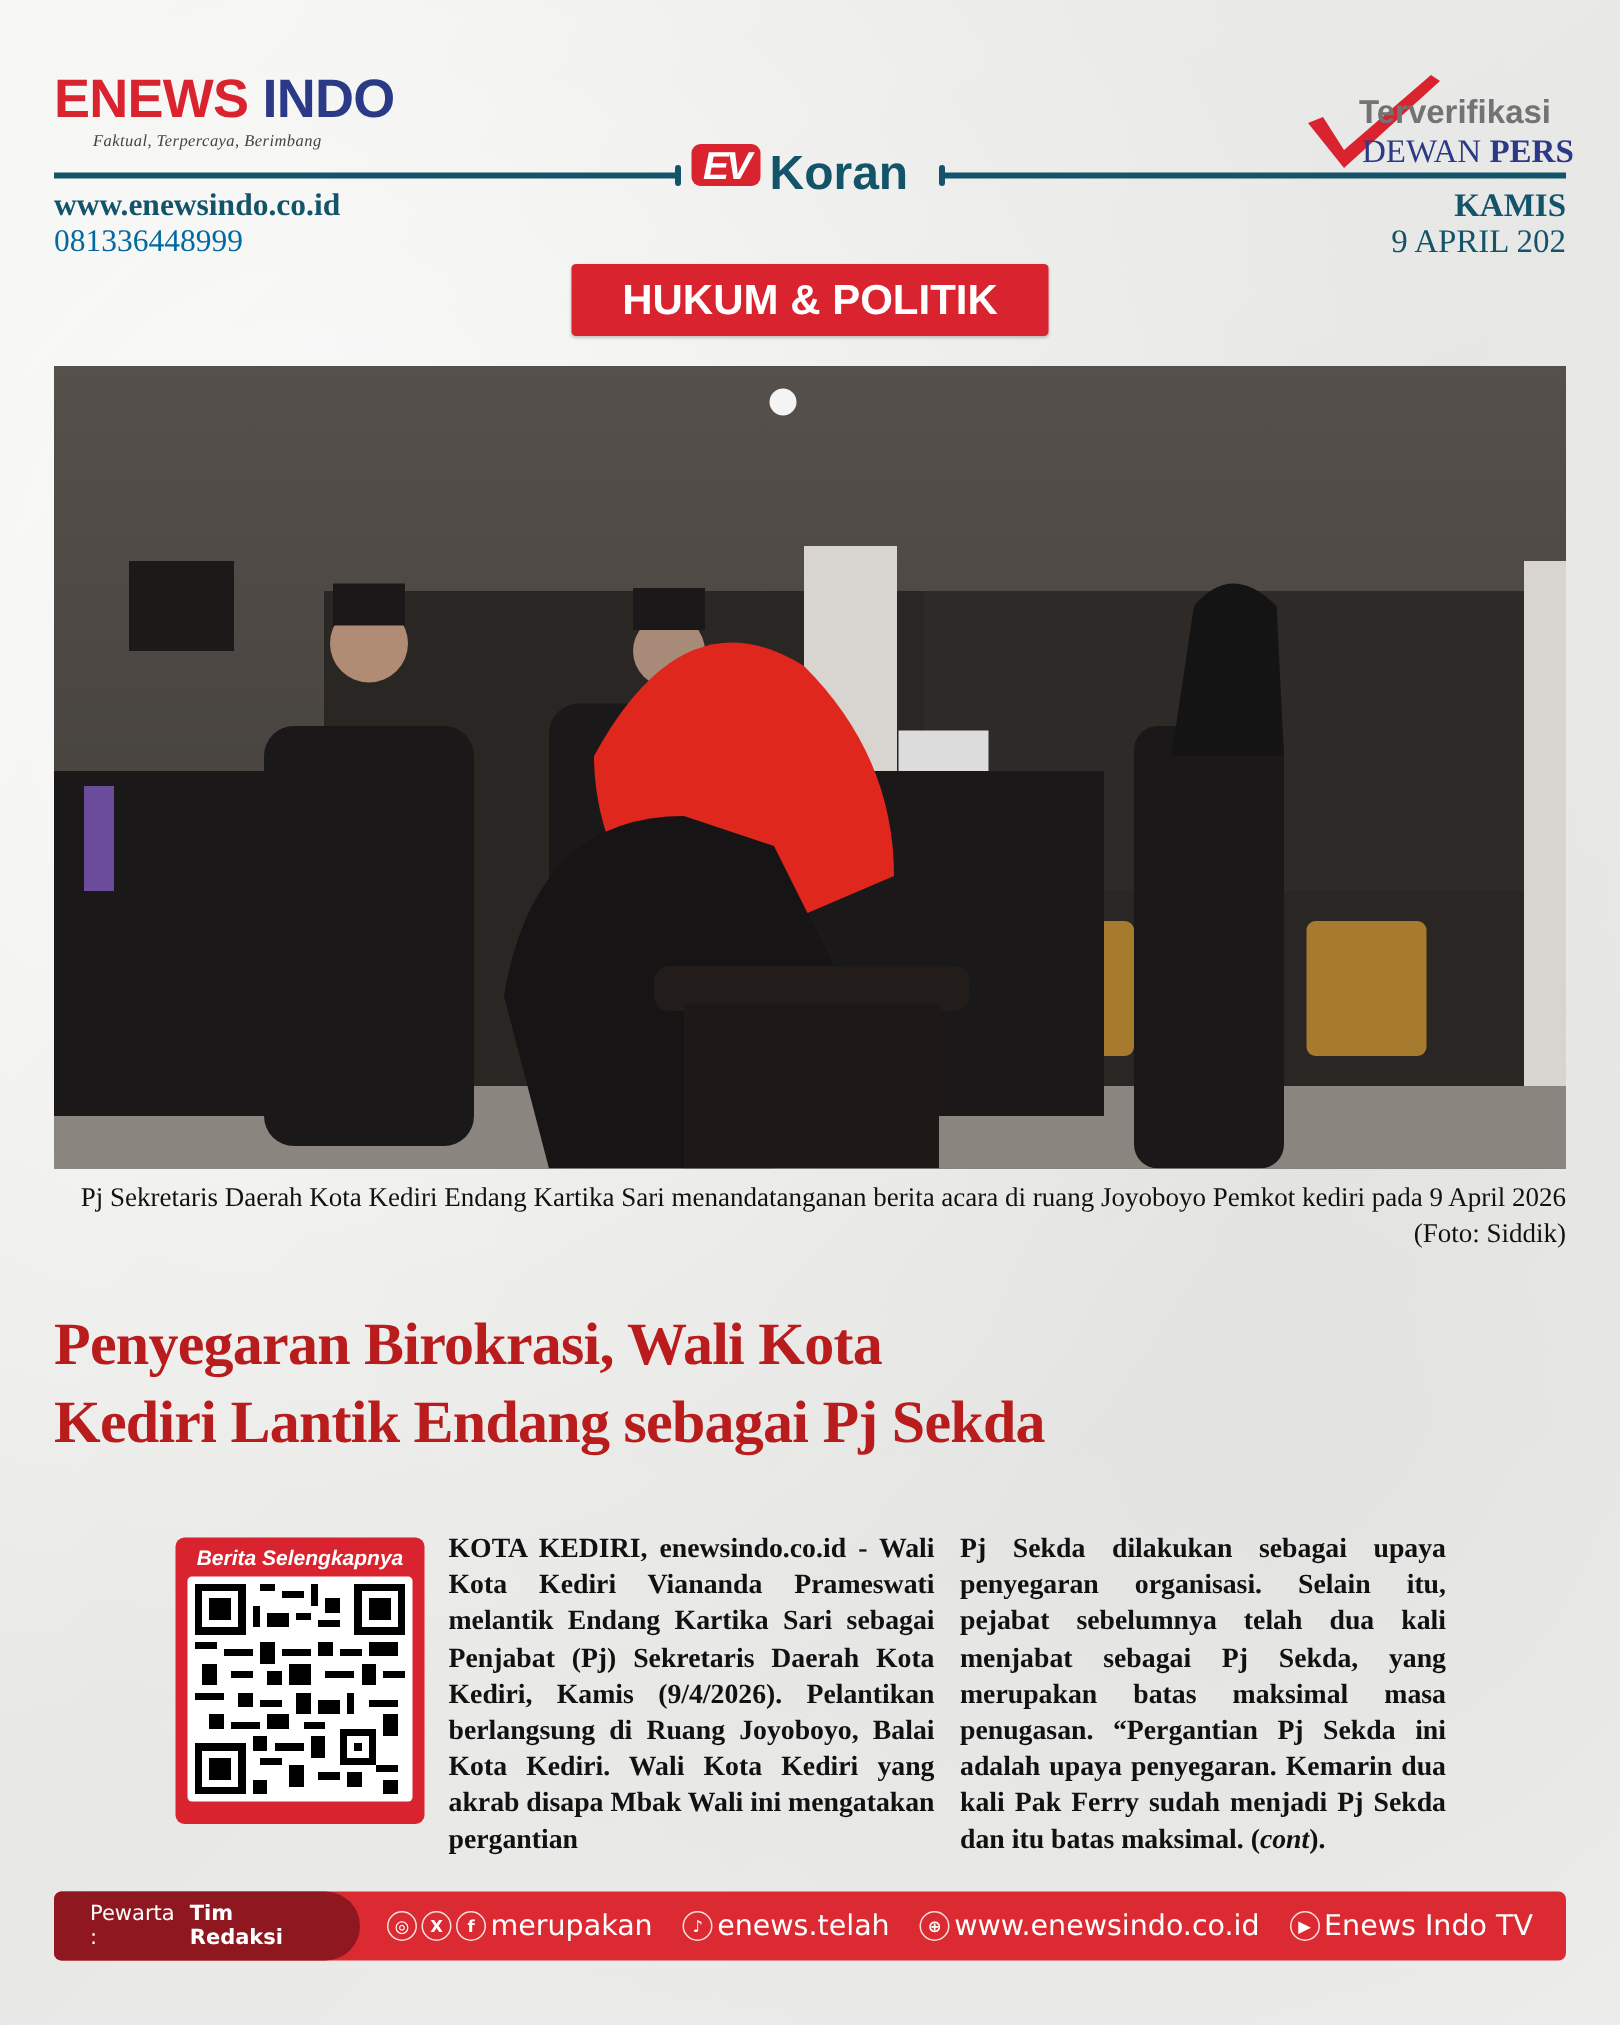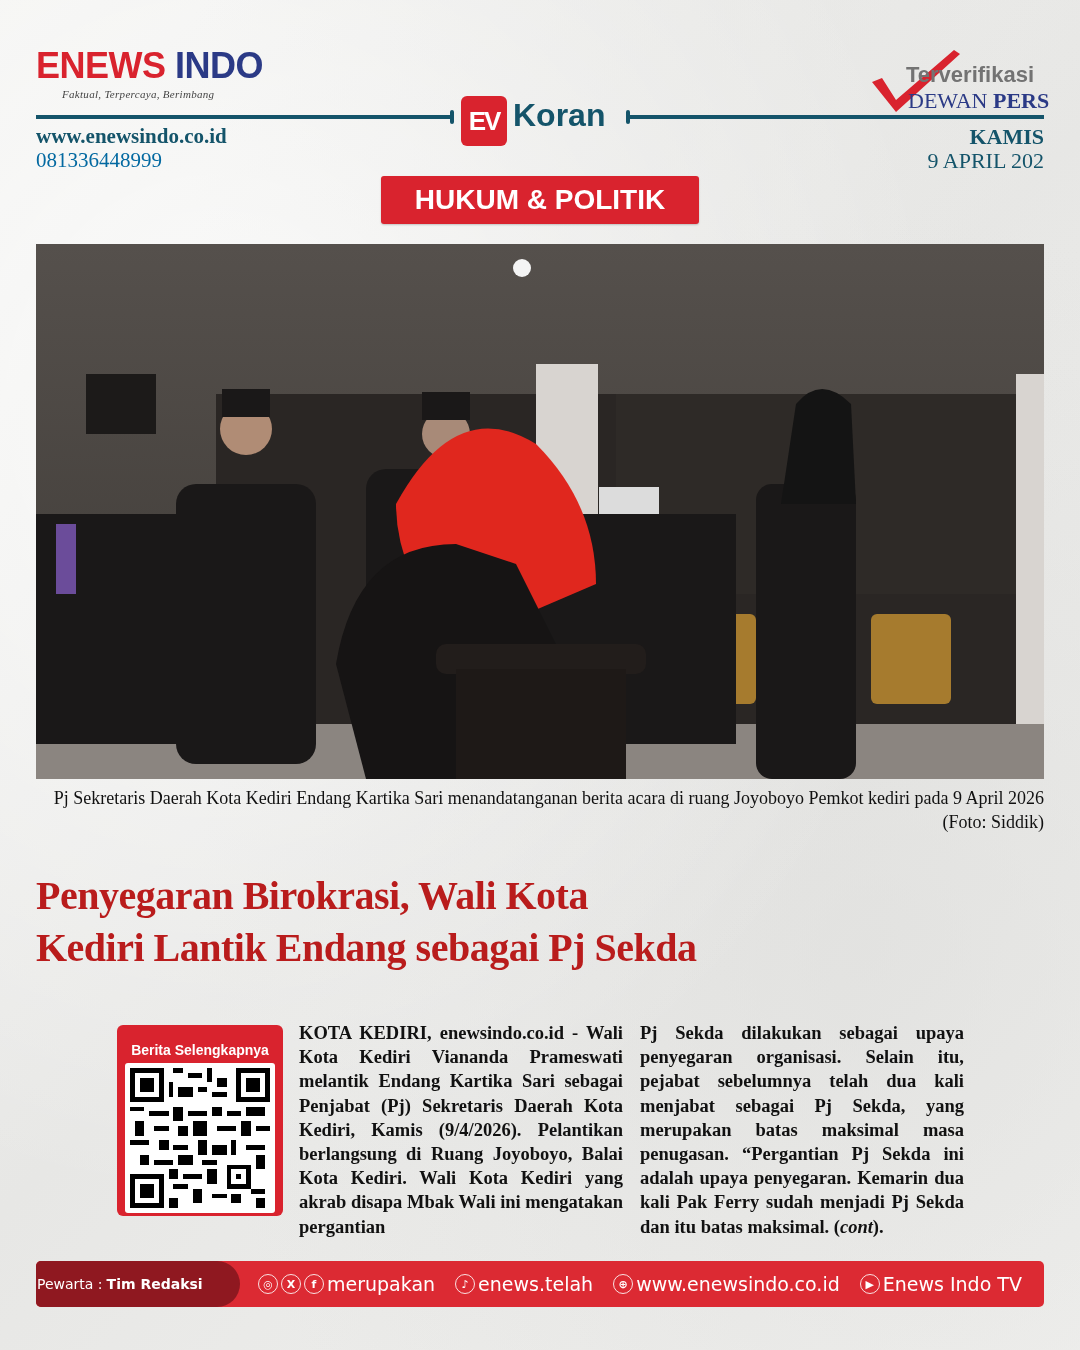--- a/index.html
+++ b/index.html
@@ -42,24 +42,24 @@
   .website-top {
     left: 36px; top: 124px;
     font-weight: 700; font-size: 21px; color: #14546a;
   }
   .phone-top {
     left: 36px; top: 148px;
     font-size: 21px; color: #0369a1;
   }
 
   .koran-logo {
-    left: 461px; top: 96px; width: 46px; height: 50px;
+    left: 461px; top: 96px; width: 46px; height: 28px;
     background: #d9232e; border-radius: 6px;
     color: #fff; font-family: "Liberation Sans", sans-serif;
-    font-weight: 700; font-size: 26px;
+    font-weight: 700; font-style: italic; font-size: 26px;
     display: flex; align-items: center; justify-content: center;
     letter-spacing: -2px;
   }
   .koran-text {
     left: 513px; top: 97px;
     font-family: "Liberation Sans", sans-serif; font-weight: 700;
     font-size: 32px; color: #14546a;
   }
 
   .check-icon { left: 868px; top: 48px; width: 96px; height: 66px; }
@@ -107,21 +107,21 @@
   .headline {
     left: 36px; top: 870px; width: 1008px;
     font-family: Liberation Serif, serif; font-weight: 700;
     font-size: 40px; line-height: 52px; color: #b91c1c;
     letter-spacing: -0.5px;
   }
 
   
   .qr-box {
     left: 117px; top: 1025px; width: 166px; height: 191px;
-    background: #d9232e; border-radius: 6px; padding: 16px 8px;
+    background: #d9232e; border-radius: 6px; padding: 4px 8px; font-style: italic;
   }
   .qr-label {
     font-family: "Liberation Sans", sans-serif; font-weight: 700;
     color: #fff; font-size: 14px; text-align: center; height: 22px; line-height: 18px;
   }
   .qr-code {
     width: 150px; height: 150px; background: #fff; border-radius: 3px; padding: 5px;
   }
   .qr-code svg { width: 140px; height: 140px; display: block; }
 
@@ -135,21 +135,21 @@
 
   
   .footer {
     left: 36px; top: 1261px; width: 1008px; height: 46px;
     background: #dc2a33; border-radius: 5px;
     display: flex; align-items: center;
     font-family: "DejaVu Sans", sans-serif; color: #fff;
   }
   .reporter {
     height: 46px; background: #8f1820; border-radius: 5px 23px 23px 5px;
-    padding: 0 22px 0 1px; display: flex; align-items: center;
+    padding: 0 22px 0 24px; display: flex; align-items: center;
     font-size: 14px; width: 204px;
   }
   .reporter b { font-weight: 700; margin-left: 4px; }
   .social { display: flex; align-items: center; margin-left: 18px; font-size: 19px; }
   .social-group { display: flex; align-items: center; margin-right: 20px; }
   .ic {
     width: 20px; height: 20px; border: 1px solid rgba(255,255,255,0.85); border-radius: 50%;
     display: inline-flex; align-items: center; justify-content: center;
     font-size: 11px; font-weight: 700; margin-right: 3px; font-family: "DejaVu Sans", sans-serif;
   }

